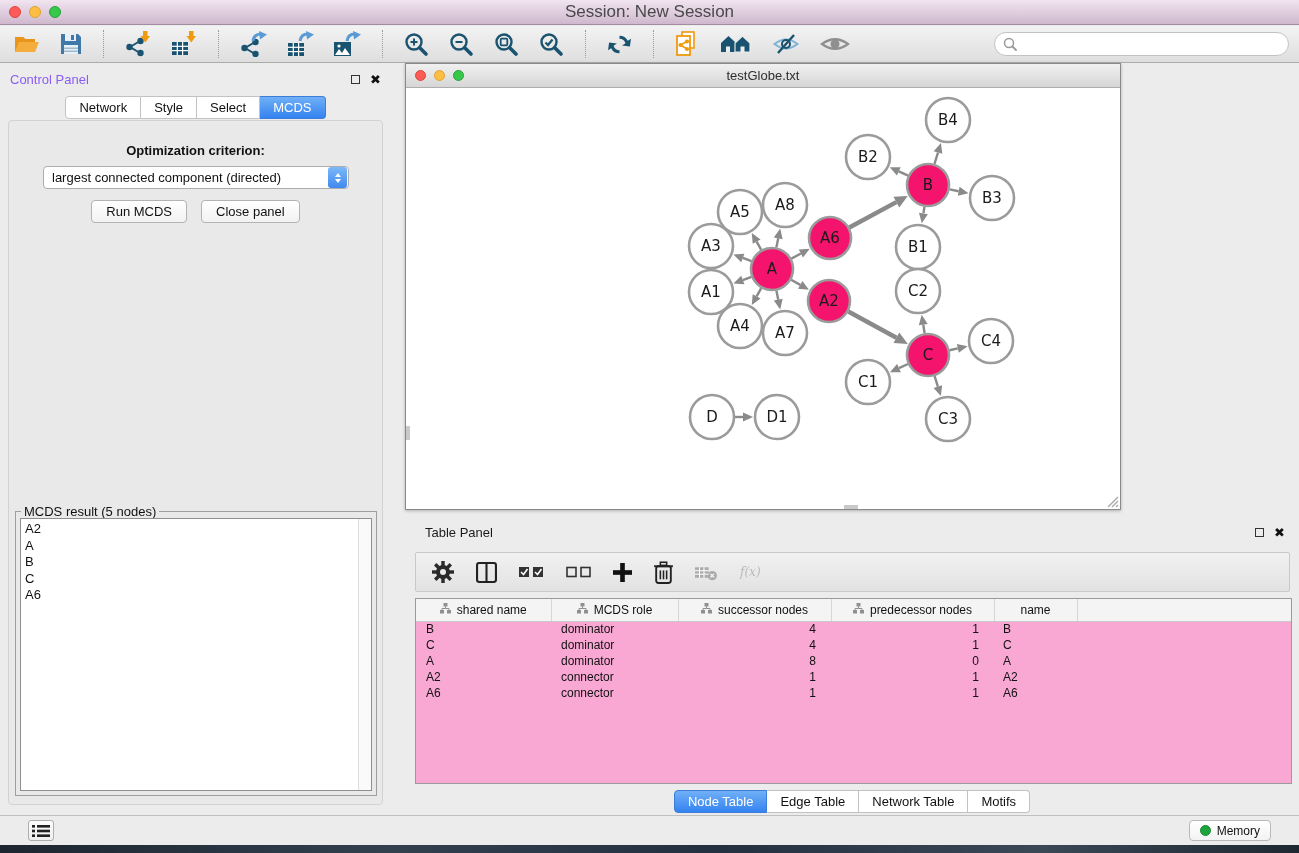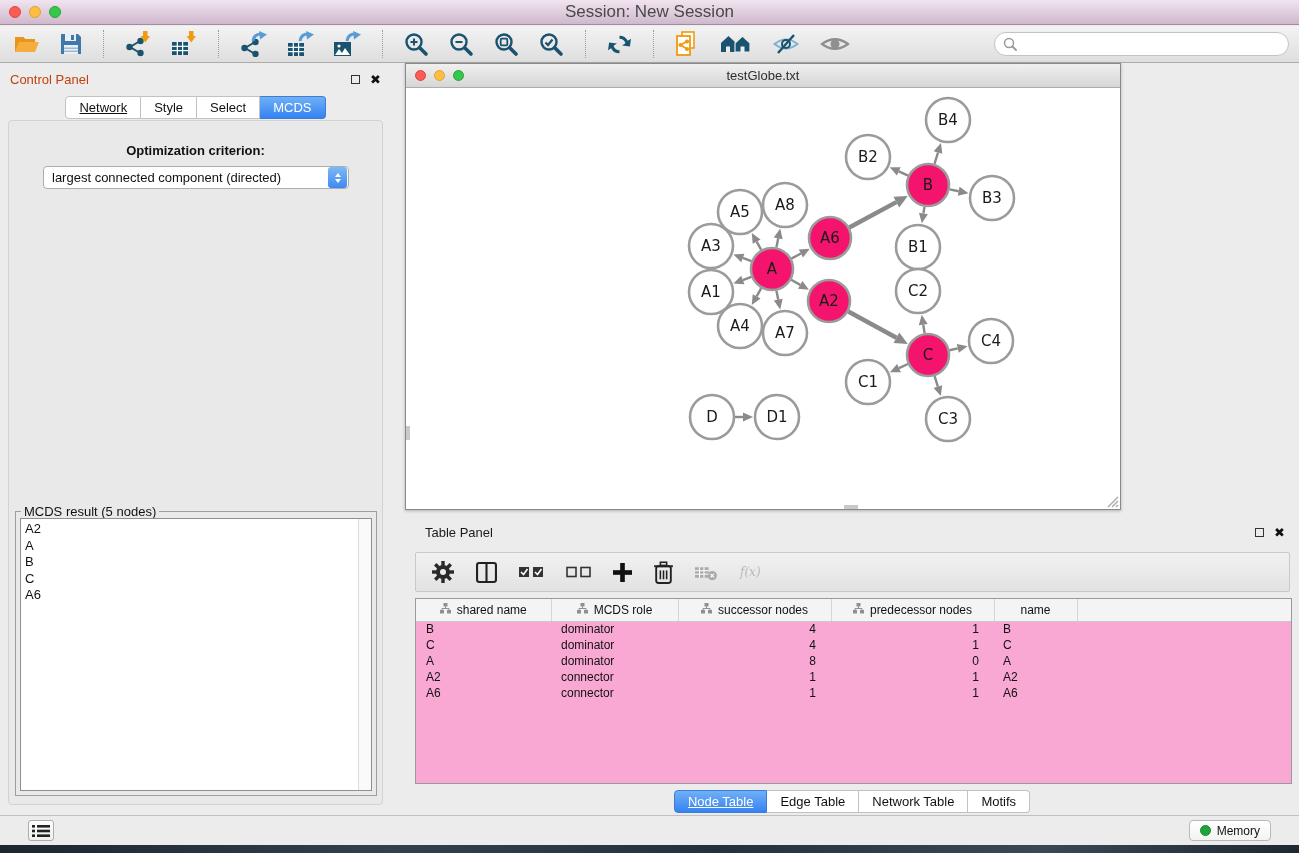--- a/index.html
+++ b/index.html
@@ -26,29 +26,29 @@
   .tb-group { display:flex; align-items:center; gap:20px; padding:0 21px; height:100%; }
   .tb-sep { align-self:stretch; margin:4px 0; border-left:1px dotted #9A9A9A; width:0; }
   .tb-btn { display:flex; align-items:center; justify-content:center; cursor:default; }
   .searchbox { margin-left:auto; margin-right:10px; width:295px; height:24px; background:#FFF;
     border:1px solid #C3C3C3; border-radius:12px; display:flex; align-items:center; padding:0 8px; gap:4px; }
   .searchbox input { border:none; outline:none; flex:1; font-size:13px; background:transparent; }
 
   
   .control-panel { position:absolute; left:0; top:65px; width:391px; height:745px; background:#ECECEC; }
   .panel-head { height:28px; display:flex; align-items:center; padding:0 10px; }
-  .panel-head .ph-title { font-size:13px; color:#c2410c; }
+  .panel-head .ph-title { font-size:13px; color:#8b5cf6; }
   .ph-icons { margin-left:auto; display:flex; align-items:center; gap:10px; }
   .float-box { width:9px; height:9px; border:1.5px solid #333; display:inline-block; }
   .close-x { font-size:13px; font-weight:bold; color:#111; line-height:1; }
 
   .seg { display:inline-flex; }
   .seg .seg-btn { background:#FFF; border:1px solid #C2C2C2; border-left:none; height:23px;
     padding:0 13px; font-size:13px; color:#111; display:flex; align-items:center; }
-  .seg .seg-btn:first-child { border-left:1px solid #C2C2C2; border-radius:4px 0 0 4px;text-decoration:underline; }
+  .seg .seg-btn:first-child { border-left:1px solid #C2C2C2; border-radius:4px 0 0 4px; }
   .seg .seg-btn:last-child { border-radius:0 4px 4px 0; }
   .seg .seg-btn.active { background:linear-gradient(#70B0F6,#3583F1); color:#FFF; border-color:#3B7DD8; }
   .cp-tabs { position:absolute; left:0; top:31px; width:100%; display:flex; justify-content:center; }
 
   .cp-content { position:absolute; left:8px; top:55px; width:375px; height:685px;
     background:#E9E9E9; border:1px solid #D2D2D2; border-radius:4px; }
   .opt-label { text-align:center; margin-top:22px; font-size:13px; color:#111;font-weight:bold; }
   .dropdown { position:absolute; left:34px; top:45px; width:306px; height:23px; background:#FFF;
     border:1px solid #ADADAD; border-radius:4px; display:flex; align-items:center; }
   .dropdown .dd-text { flex:1; font-size:13px; color:#111; padding-left:8px; white-space:nowrap; overflow:hidden; }
@@ -327,20 +327,24 @@
         <button class="seg-btn active">MCDS</button>
       </div>
     <div class="cp-content">
       <div class="opt-label">Optimization criterion:</div>
       <div class="dropdown">
         <span class="dd-text">largest connected component (directed)</span>
         <span class="dd-stepper">
           <span class="tri-up"></span>
             <span class="tri-down"></span>
         </span>
+      </div>
+      <div class="cp-buttons">
+        <button class="push-btn">Run MCDS</button>
+        <button class="push-btn">Close panel</button>
       </div>
       <div class="groupbox">
         <span class="legend">MCDS result (5 nodes)</span>
         <div class="result-list">
           <div class="result-items" id="result-items">
               <div>A2</div>
               <div>A</div>
               <div>B</div>
               <div>C</div>
               <div>A6</div>

